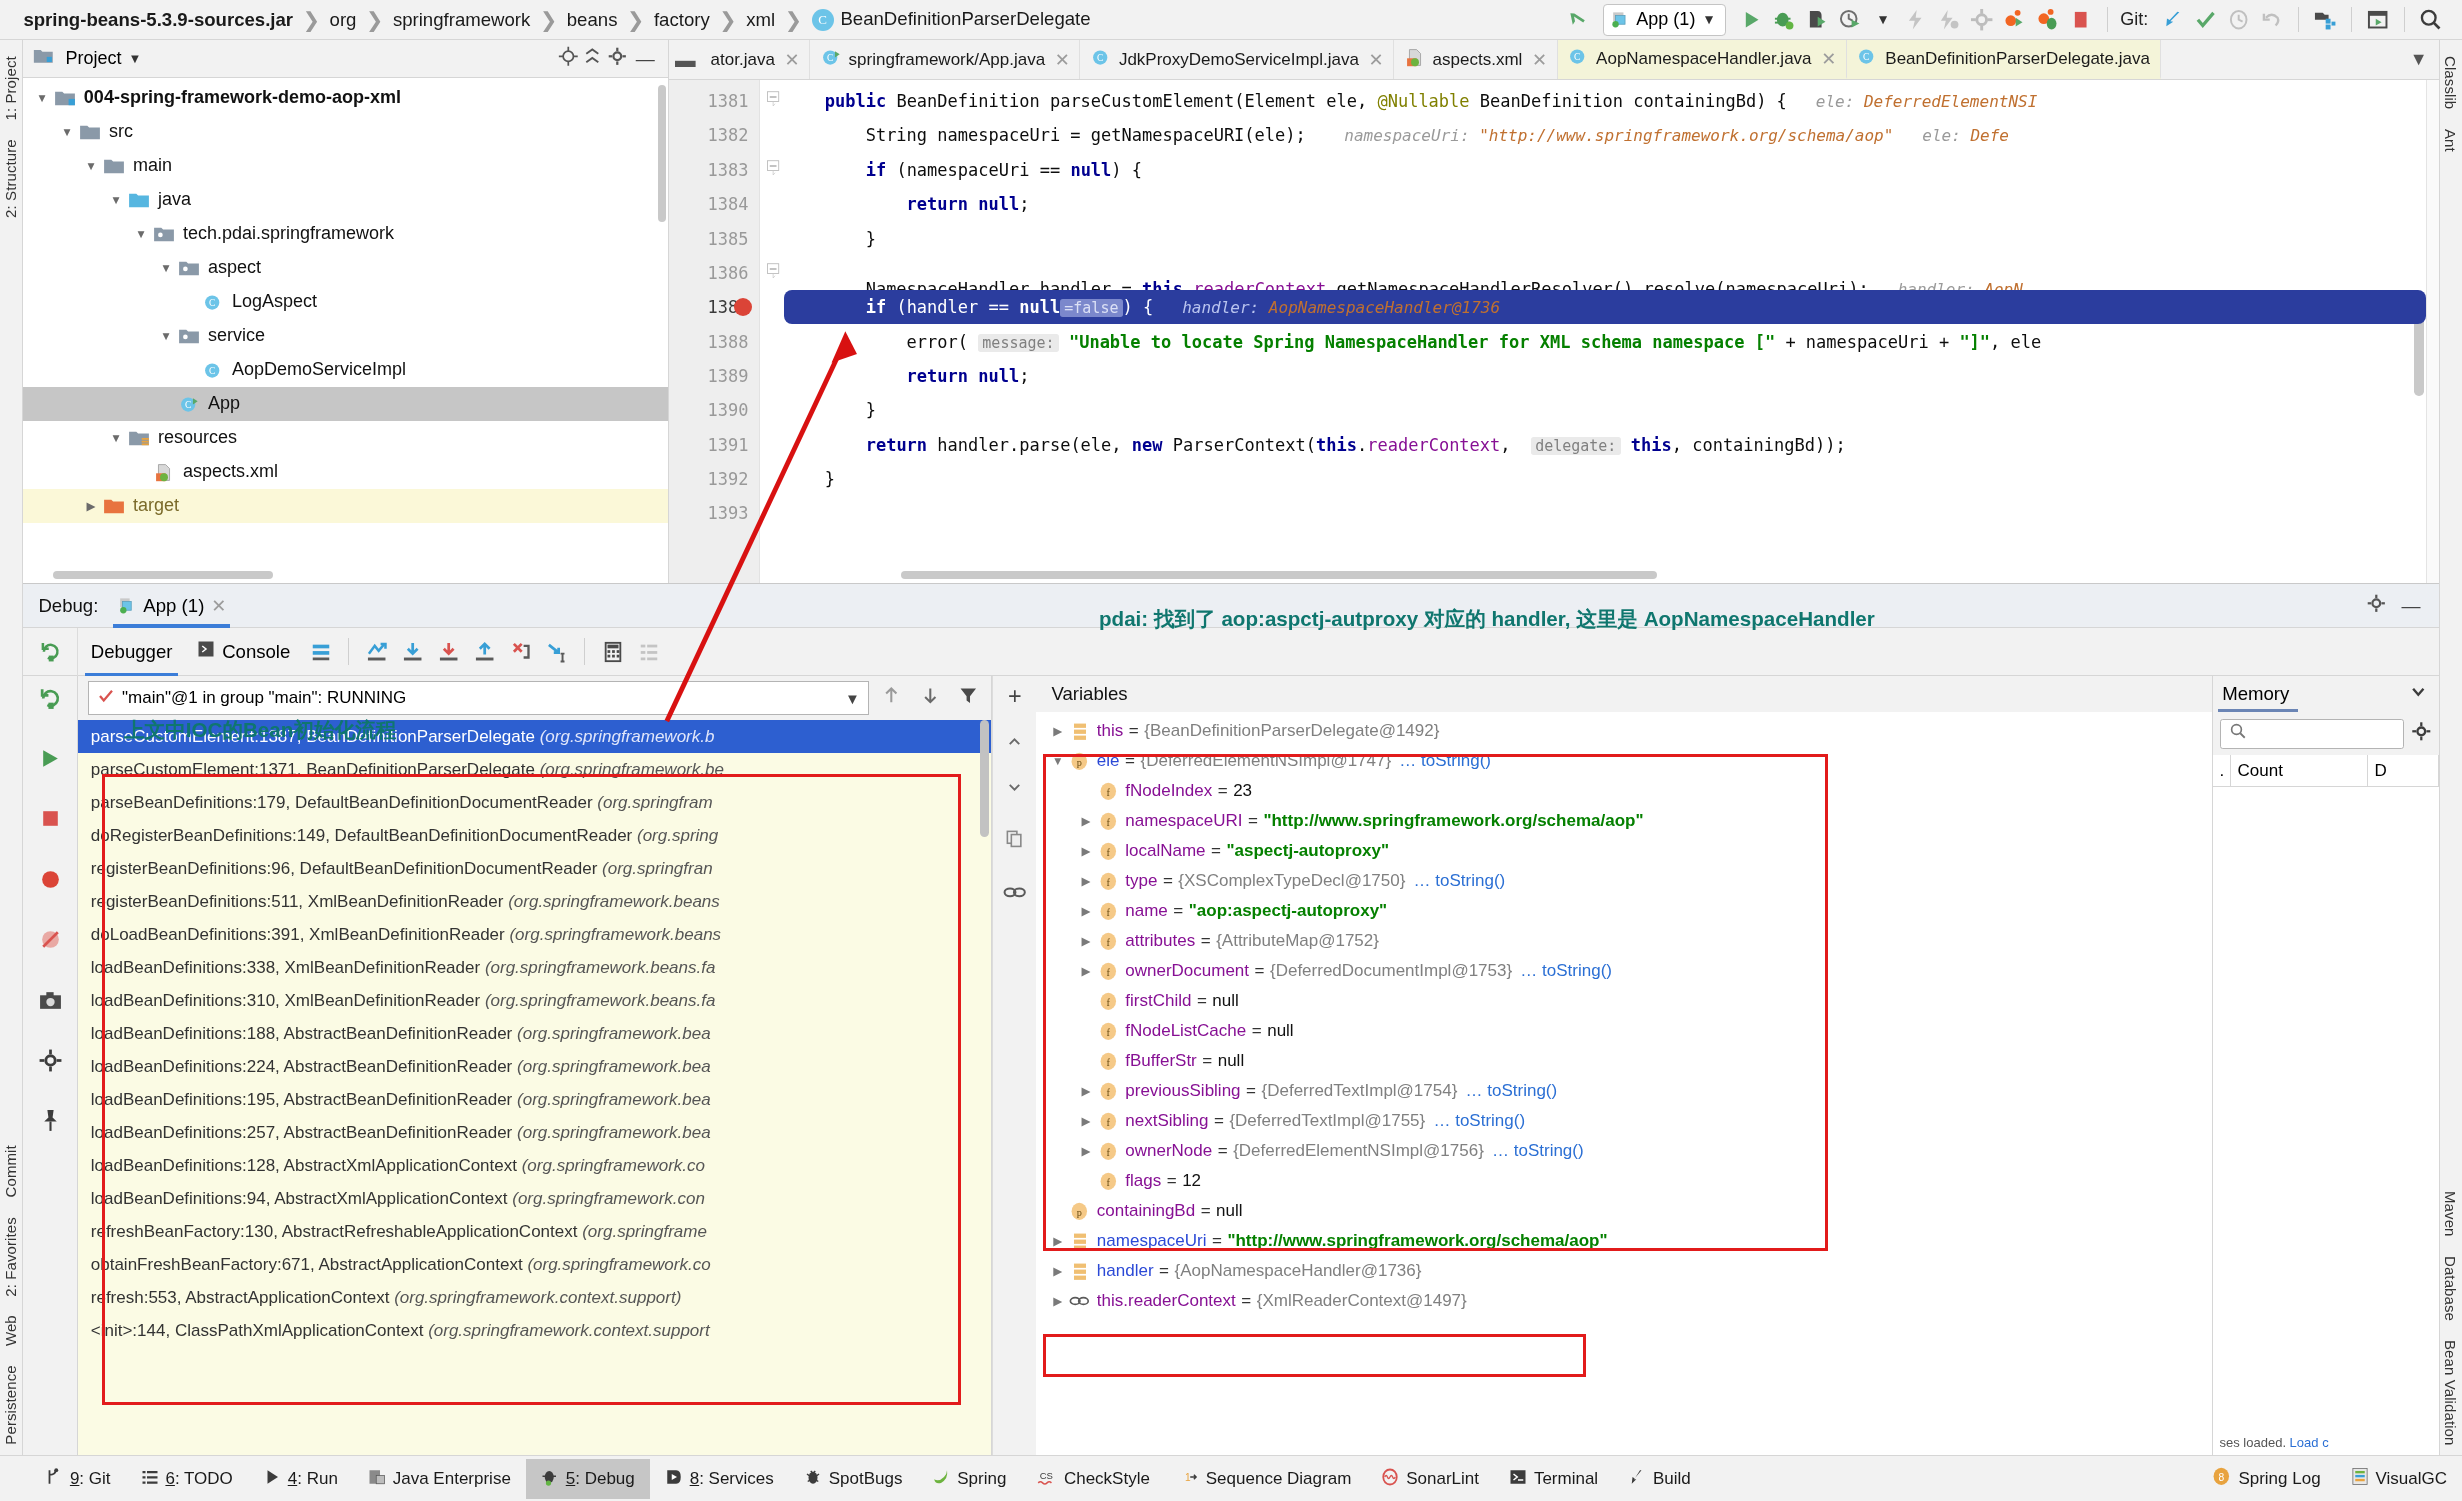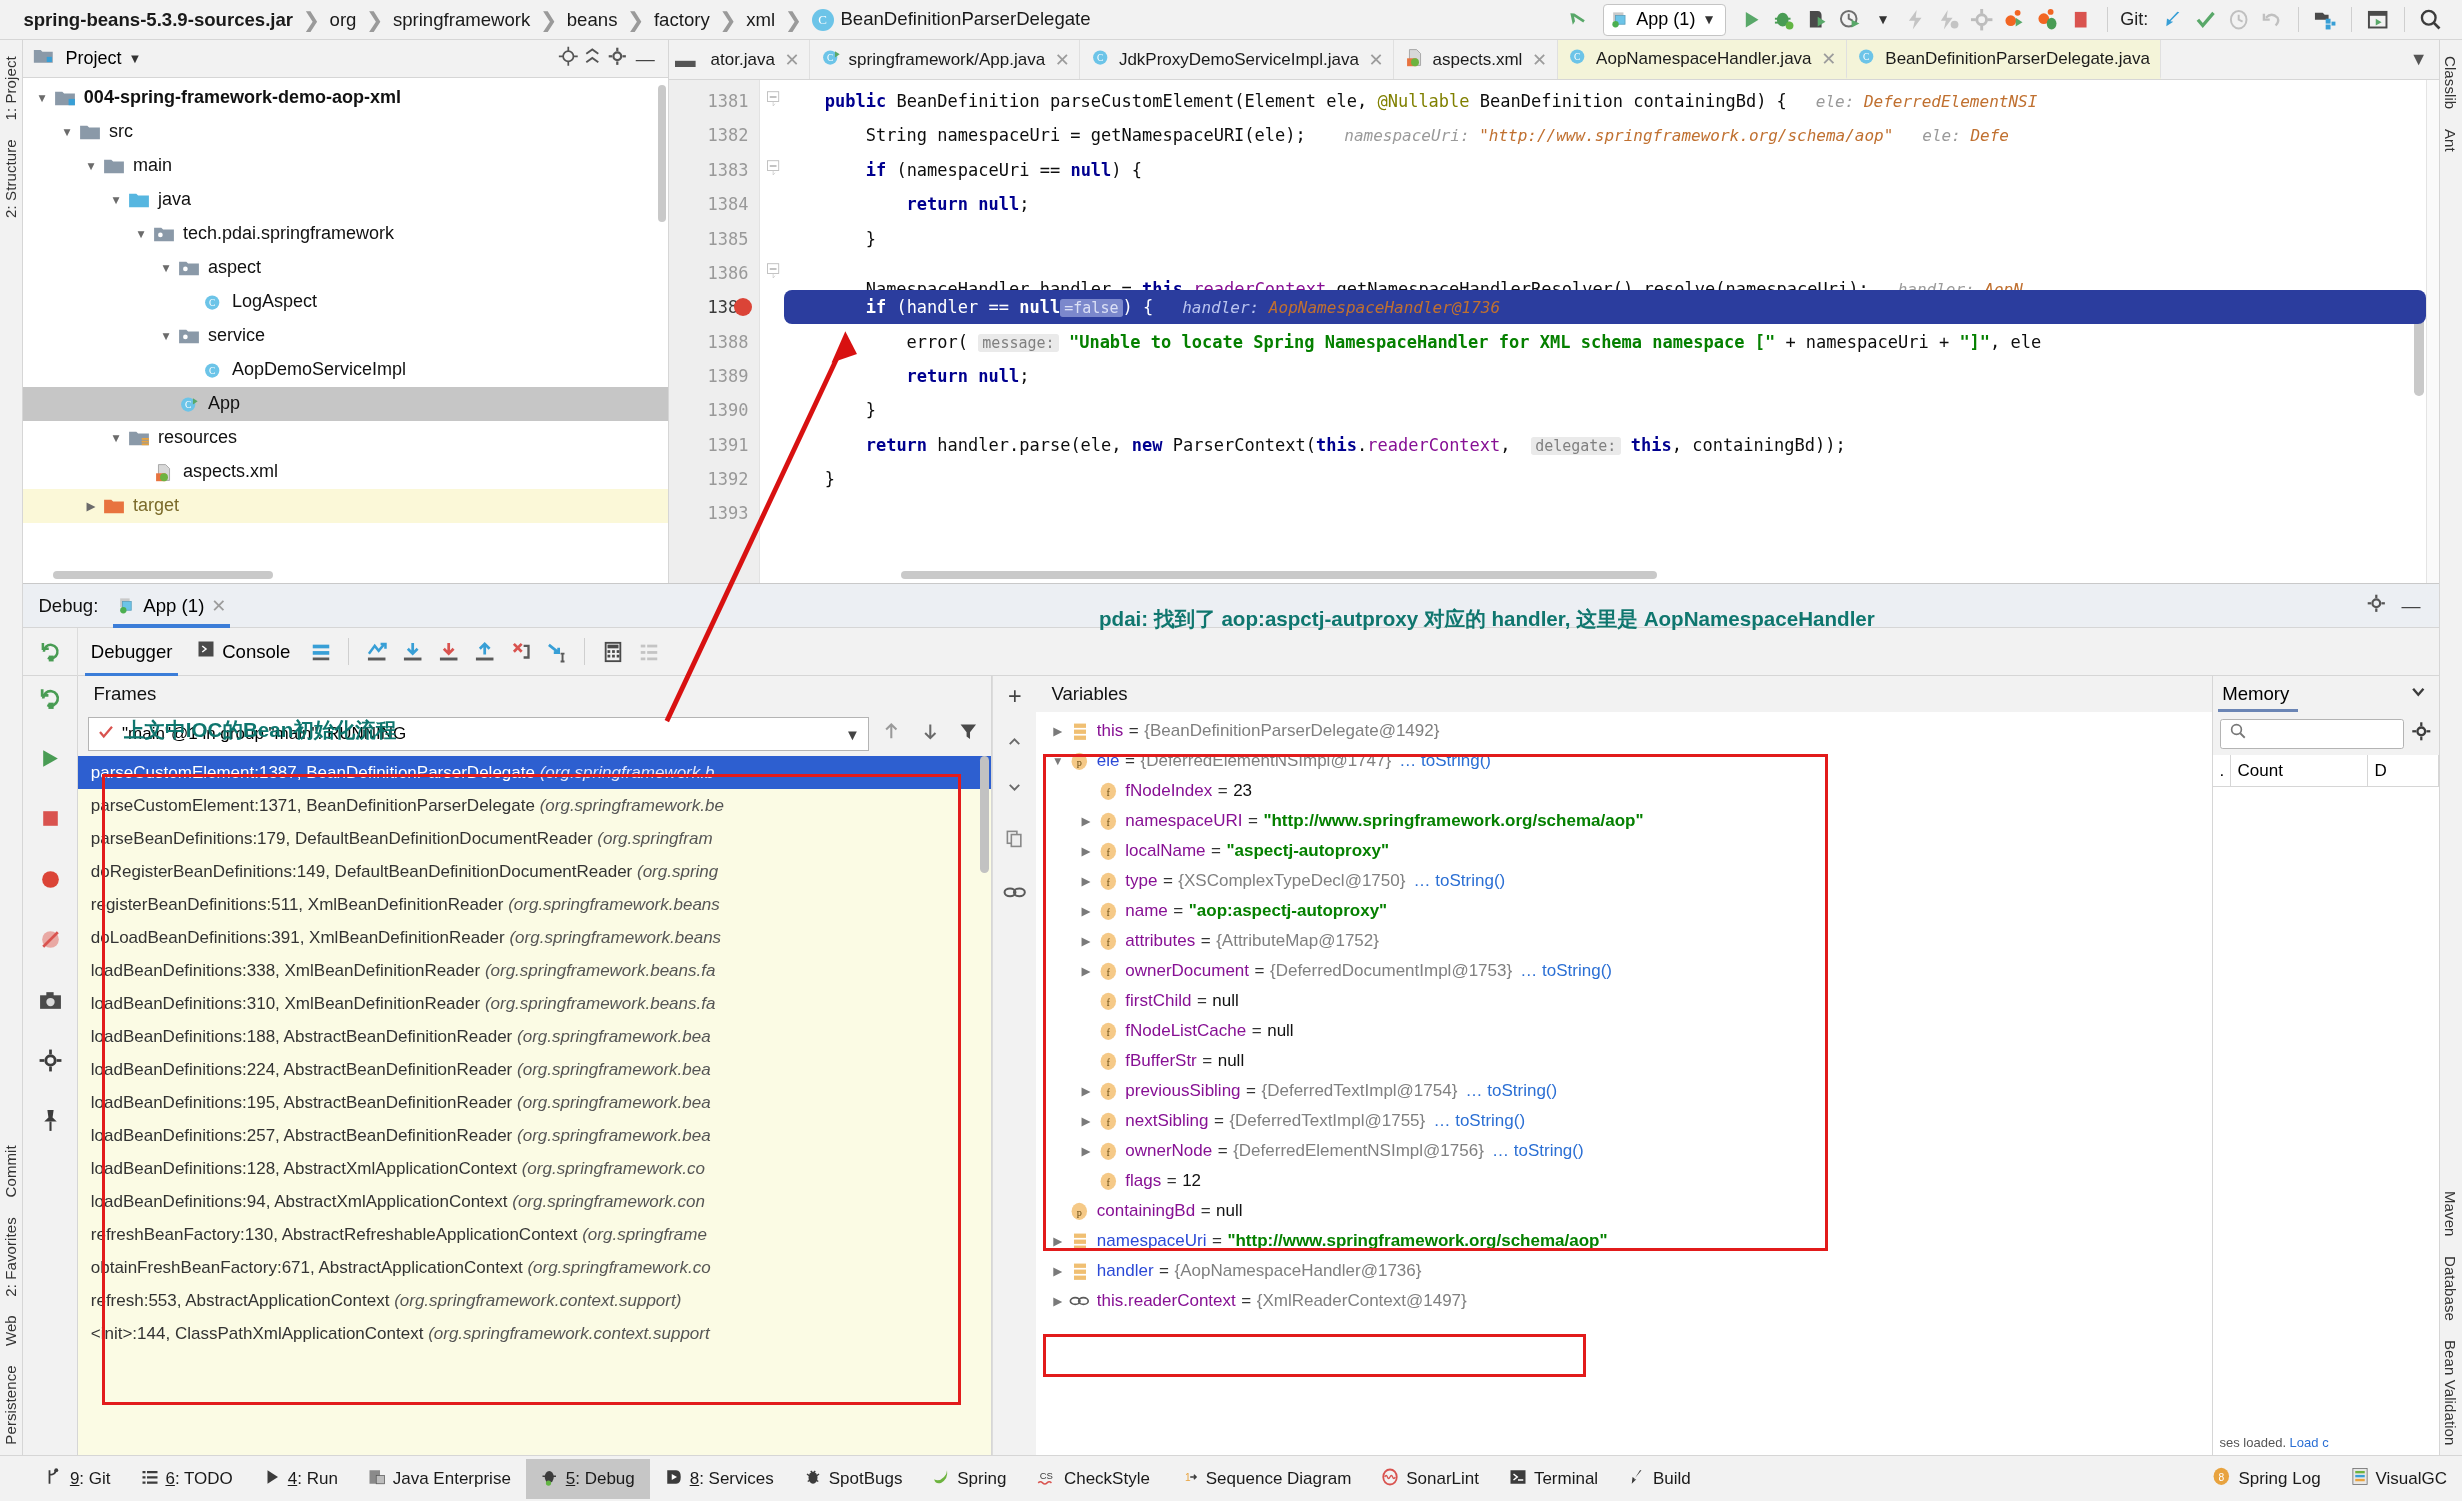--- a/index.html
+++ b/index.html
@@ -811,21 +811,20 @@
             </span>
             <span style="margin-top:18px;">
               <svg width="25" height="25" viewBox="0 0 24 24">
                   <path d="M9 2 L15 2 L14 9 L18 13 L6 13 L10 9 Z" fill="#3c3c3c"></path>
                   <rect x="11" y="13" width="2" height="9" fill="#3c3c3c"></rect>
                 </svg>
             </span>
           </div>
 
           <div class="framescol">
-            <div class="colhdr">Frames</div>
             <div class="threadrow">
               <div class="threadsel">
                 <span>
                   <svg width="18" height="18" viewBox="0 0 24 24">
                       <path d="M4 12 L9 18 L20 5" stroke="#d9534f" stroke-width="3" fill="none"></path>
                     </svg>
                 </span>
                 <span style="overflow:hidden;text-overflow:ellipsis;">"main"@1 in group "main": RUNNING</span>
                 <span class="caret">▼</span>
               </div>
@@ -844,20 +843,21 @@
                     <path d="M3 4 L21 4 L14 13 L14 21 L10 18 L10 13 Z" fill="#4a4a4a"></path>
                   </svg>
               </span>
             </div>
             <div class="framelist" id="framelist">
               <div class="framescroll"></div>
             <div class="frow sel"><span>parseCustomElement:1387, BeanDefinitionParserDelegate </span><i>(org.springframework.b</i></div>
                 <div class="frow"><span>parseCustomElement:1371, BeanDefinitionParserDelegate </span><i>(org.springframework.be</i></div>
                 <div class="frow"><span>parseBeanDefinitions:179, DefaultBeanDefinitionDocumentReader </span><i>(org.springfram</i></div>
                 <div class="frow"><span>doRegisterBeanDefinitions:149, DefaultBeanDefinitionDocumentReader </span><i>(org.spring</i></div>
+                <div class="frow"><span>registerBeanDefinitions:96, DefaultBeanDefinitionDocumentReader </span><i>(org.springfran</i></div>
                 <div class="frow"><span>registerBeanDefinitions:511, XmlBeanDefinitionReader </span><i>(org.springframework.beans</i></div>
                 <div class="frow"><span>doLoadBeanDefinitions:391, XmlBeanDefinitionReader </span><i>(org.springframework.beans</i></div>
                 <div class="frow"><span>loadBeanDefinitions:338, XmlBeanDefinitionReader </span><i>(org.springframework.beans.fa</i></div>
                 <div class="frow"><span>loadBeanDefinitions:310, XmlBeanDefinitionReader </span><i>(org.springframework.beans.fa</i></div>
                 <div class="frow"><span>loadBeanDefinitions:188, AbstractBeanDefinitionReader </span><i>(org.springframework.bea</i></div>
                 <div class="frow"><span>loadBeanDefinitions:224, AbstractBeanDefinitionReader </span><i>(org.springframework.bea</i></div>
                 <div class="frow"><span>loadBeanDefinitions:195, AbstractBeanDefinitionReader </span><i>(org.springframework.bea</i></div>
                 <div class="frow"><span>loadBeanDefinitions:257, AbstractBeanDefinitionReader </span><i>(org.springframework.bea</i></div>
                 <div class="frow"><span>loadBeanDefinitions:128, AbstractXmlApplicationContext </span><i>(org.springframework.co</i></div>
                 <div class="frow"><span>loadBeanDefinitions:94, AbstractXmlApplicationContext </span><i>(org.springframework.con</i></div>

